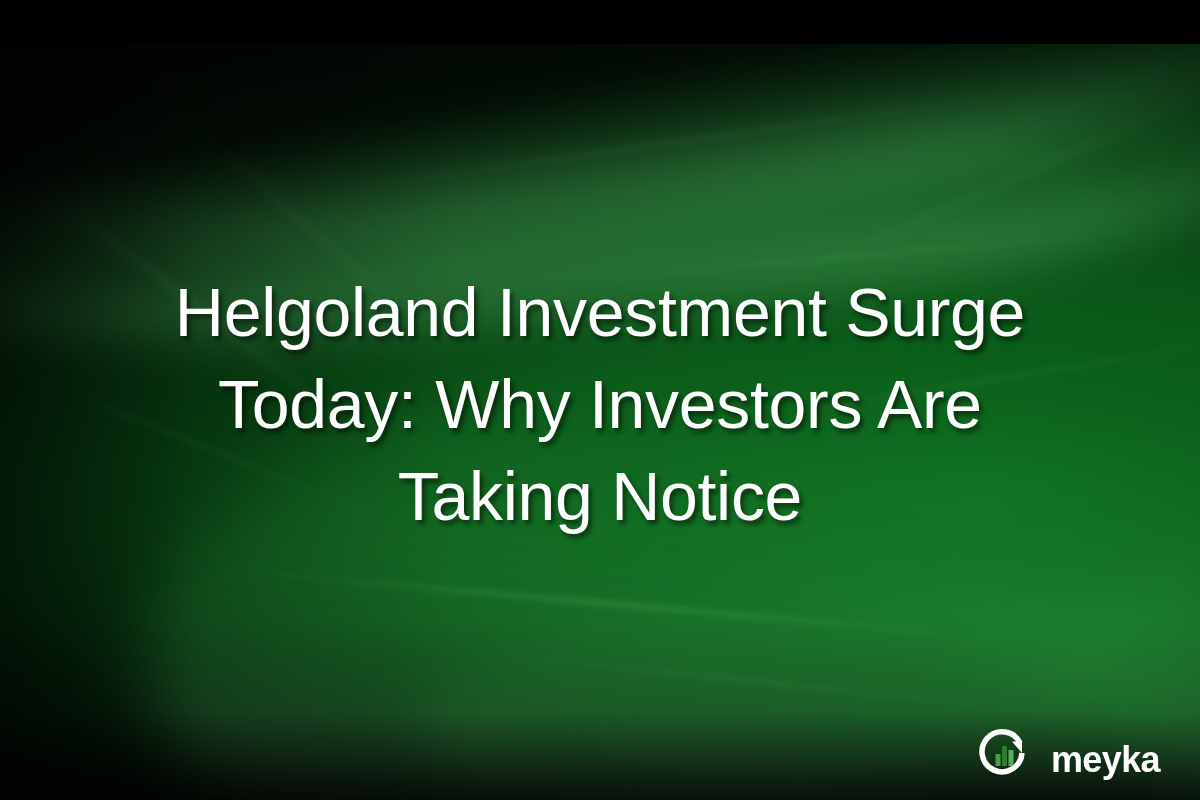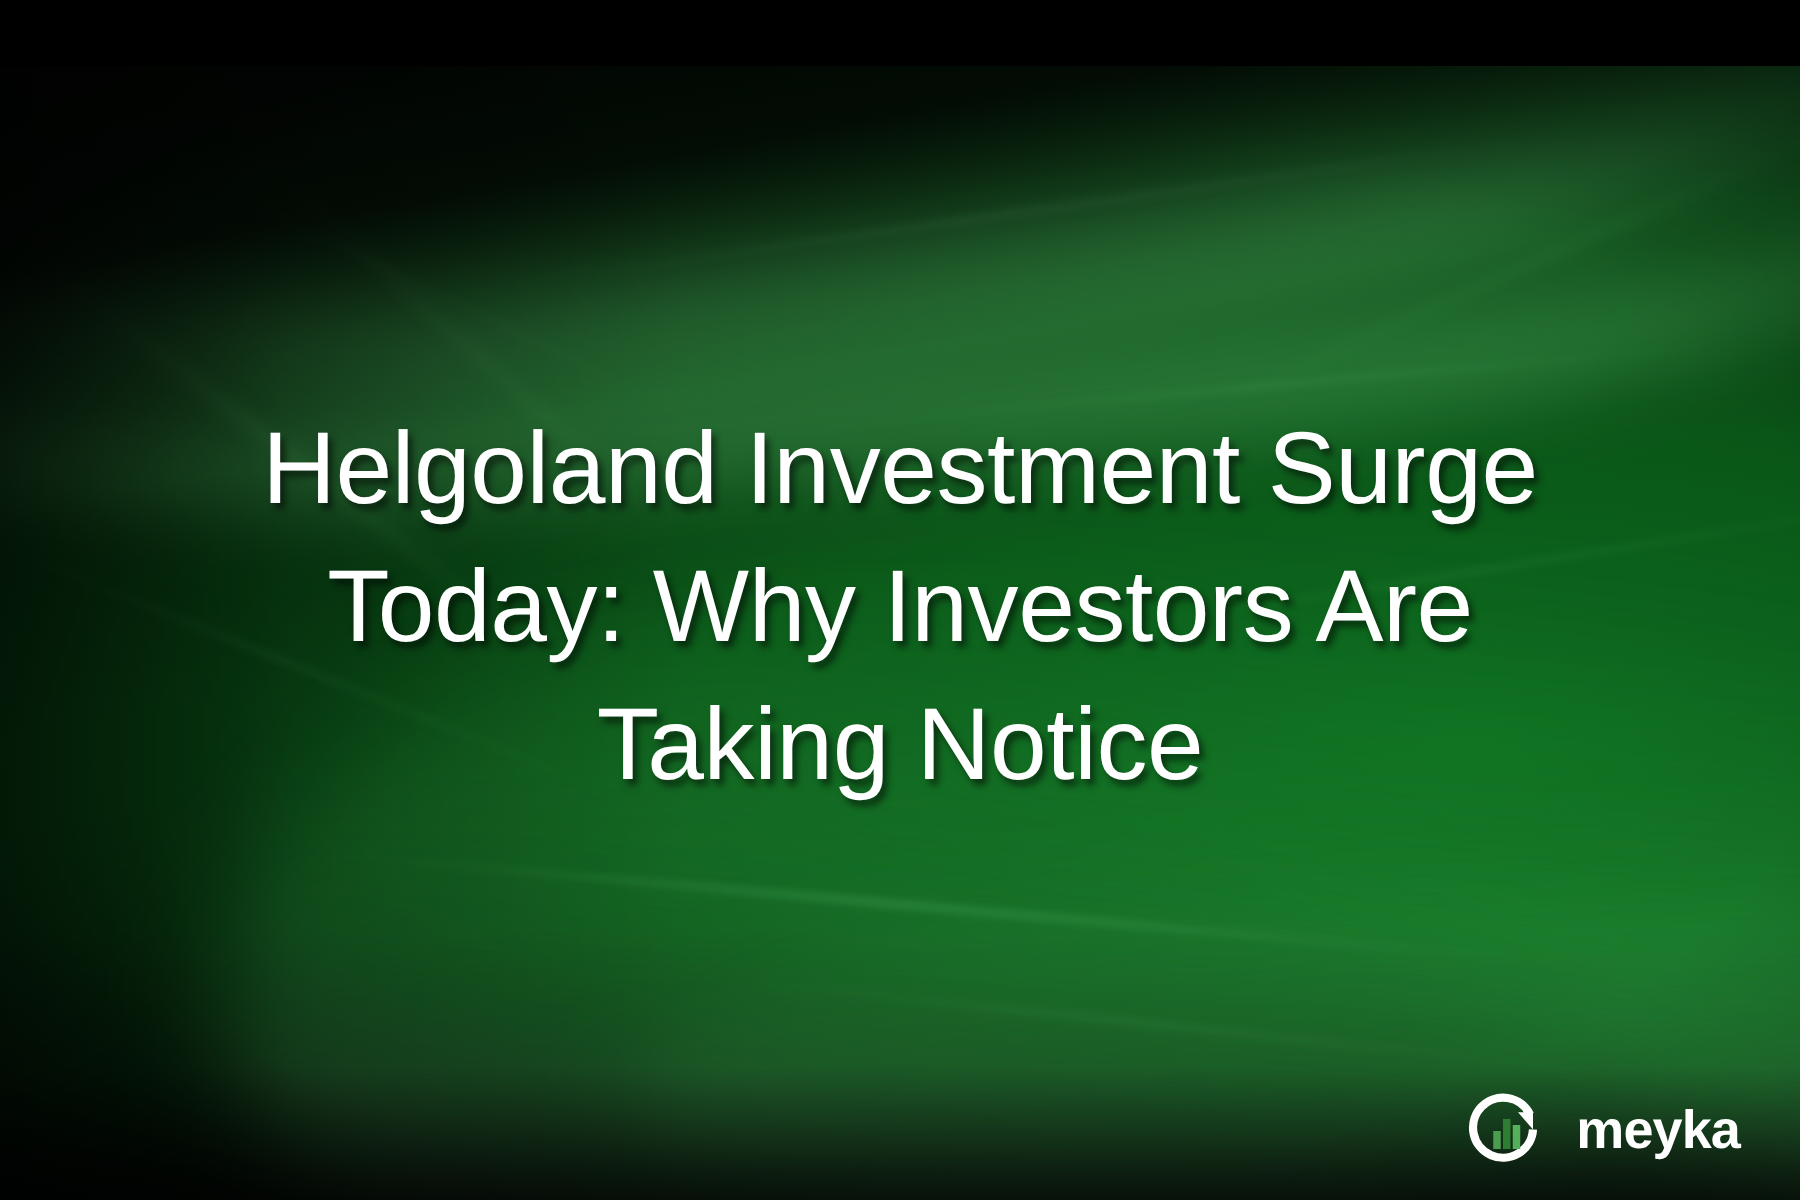--- a/index.html
+++ b/index.html
@@ -144,21 +144,21 @@
     text-shadow: 3px 4px 5px rgba(0,0,0,0.55);
     white-space: pre-line;
   }
 
   
   .brand {
     position: absolute;
     right: 40px;
     bottom: 42px;
     display: flex;
-    align-items: center;
+    align-items: flex-end;
     gap: 24px;
   }
 
   .brand-mark {
     width: 50px;
     height: 50px;
     display: block;
   }
 
   .brand-word {

